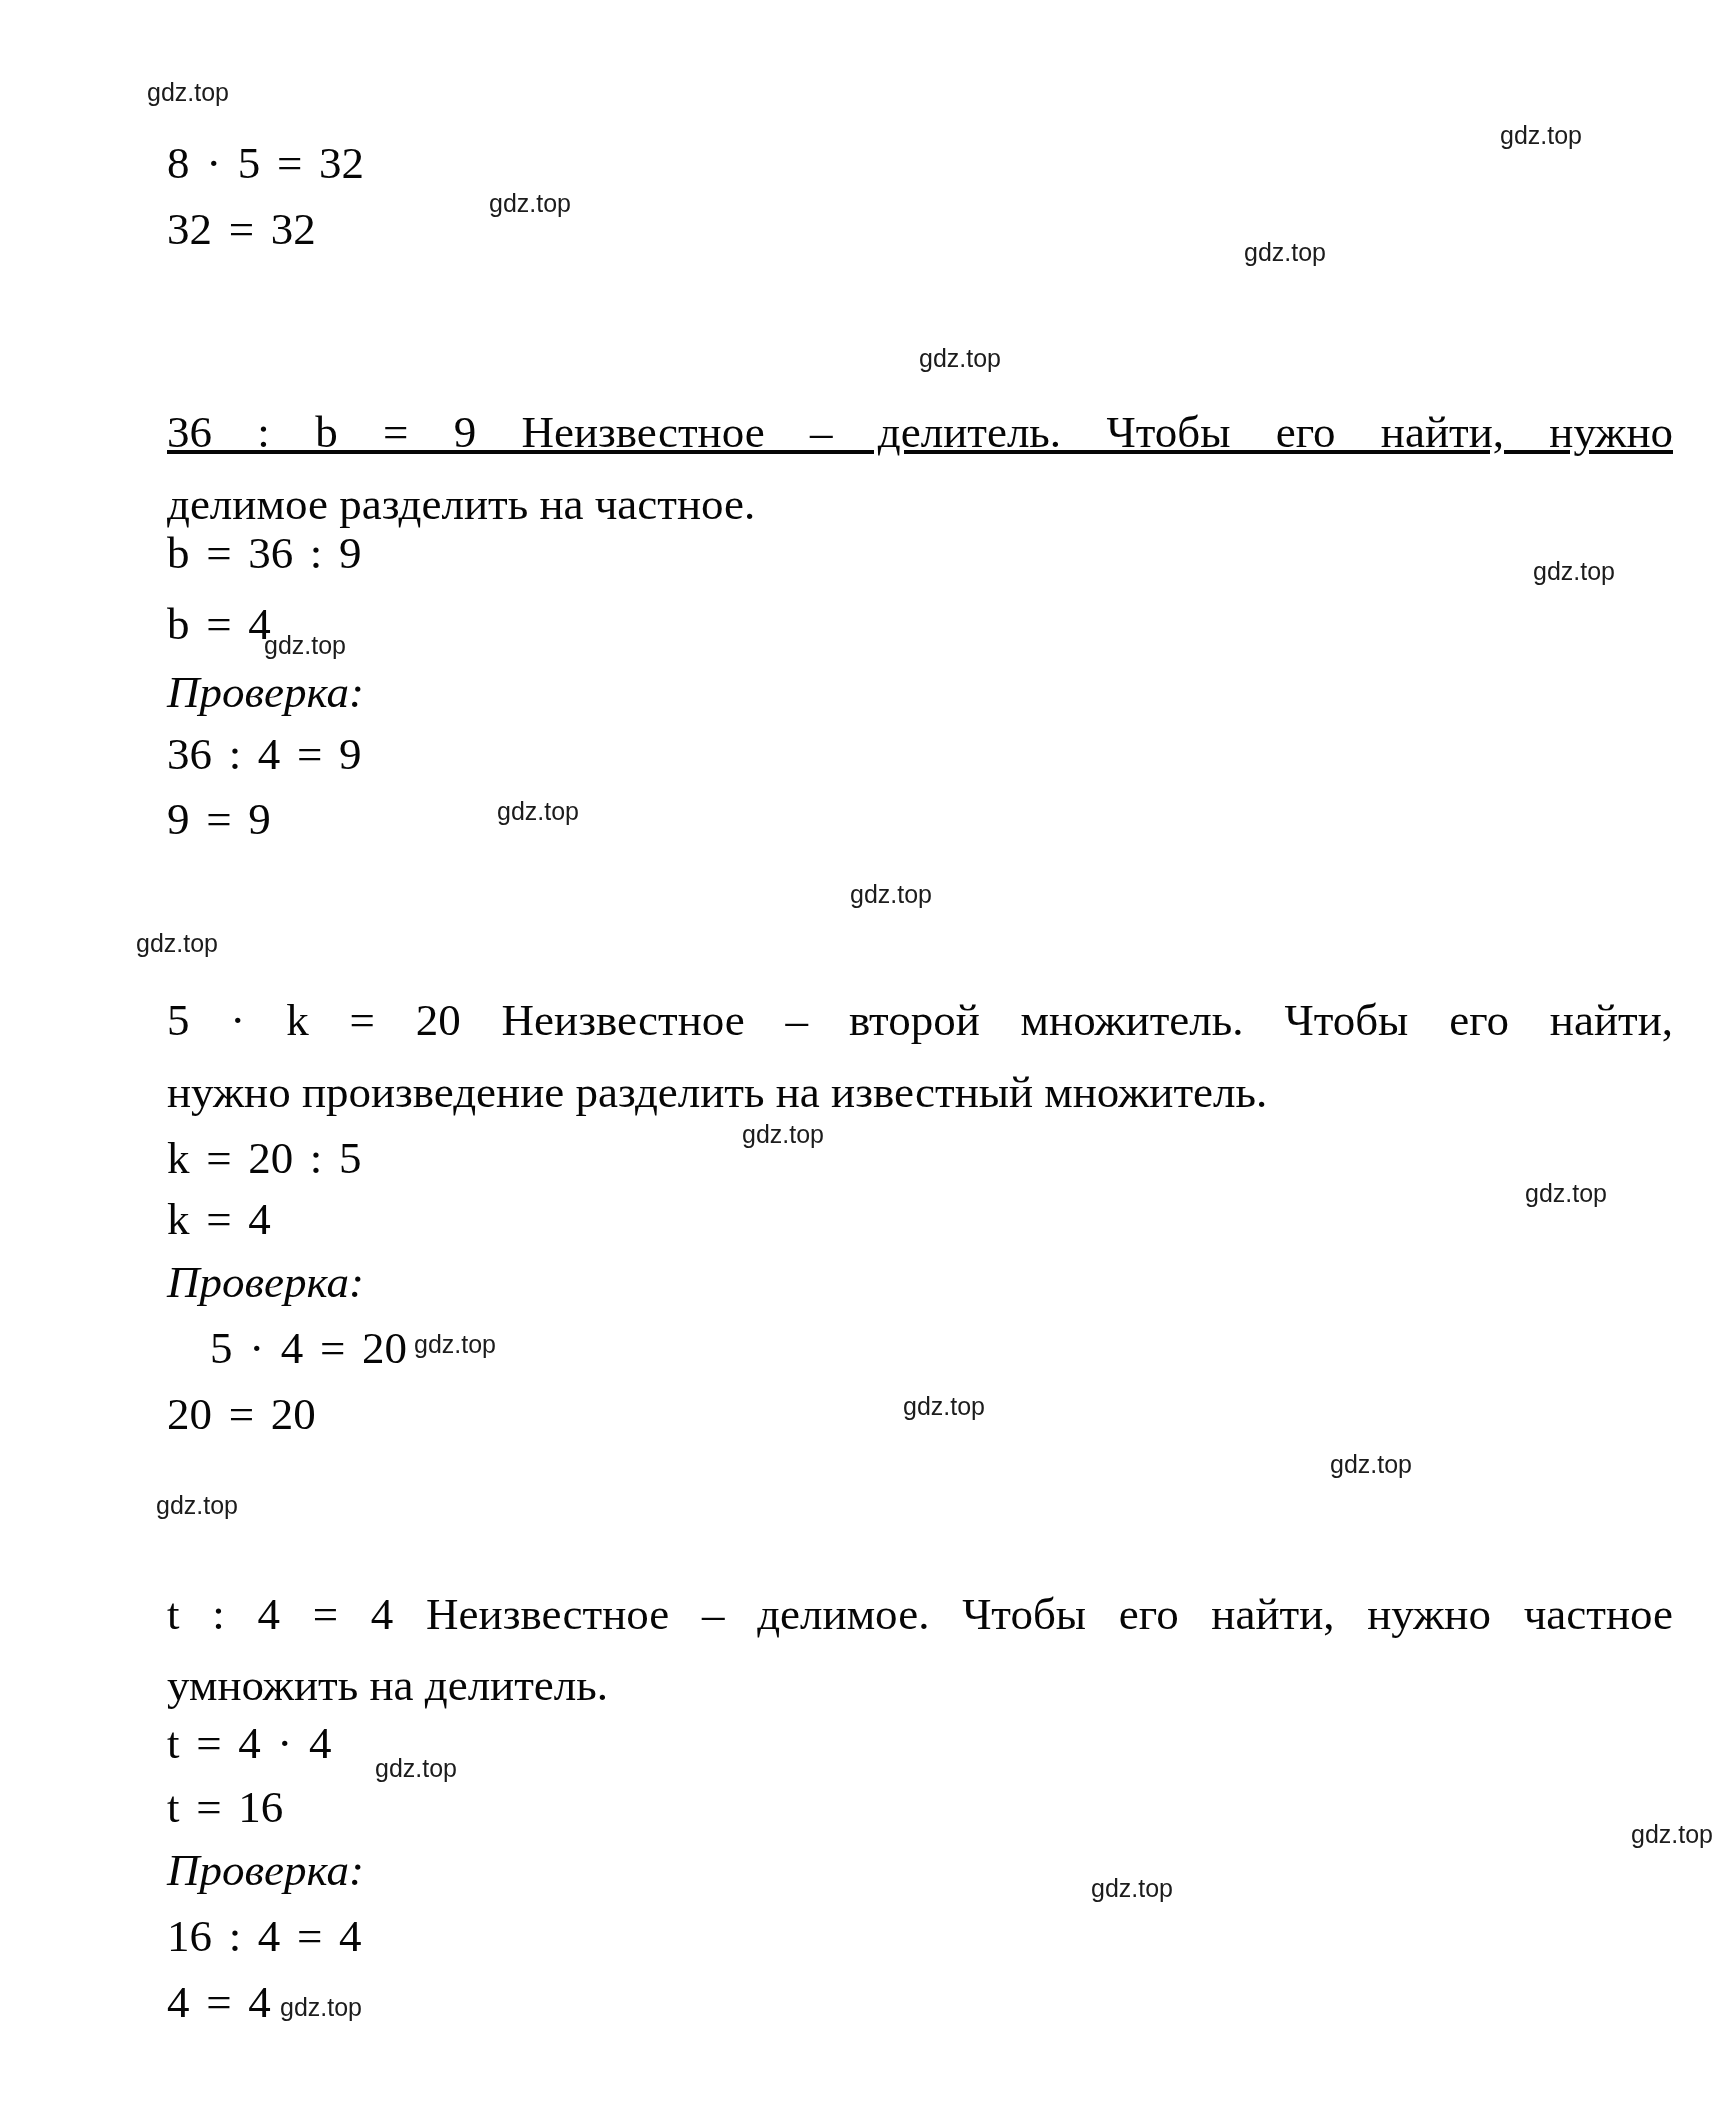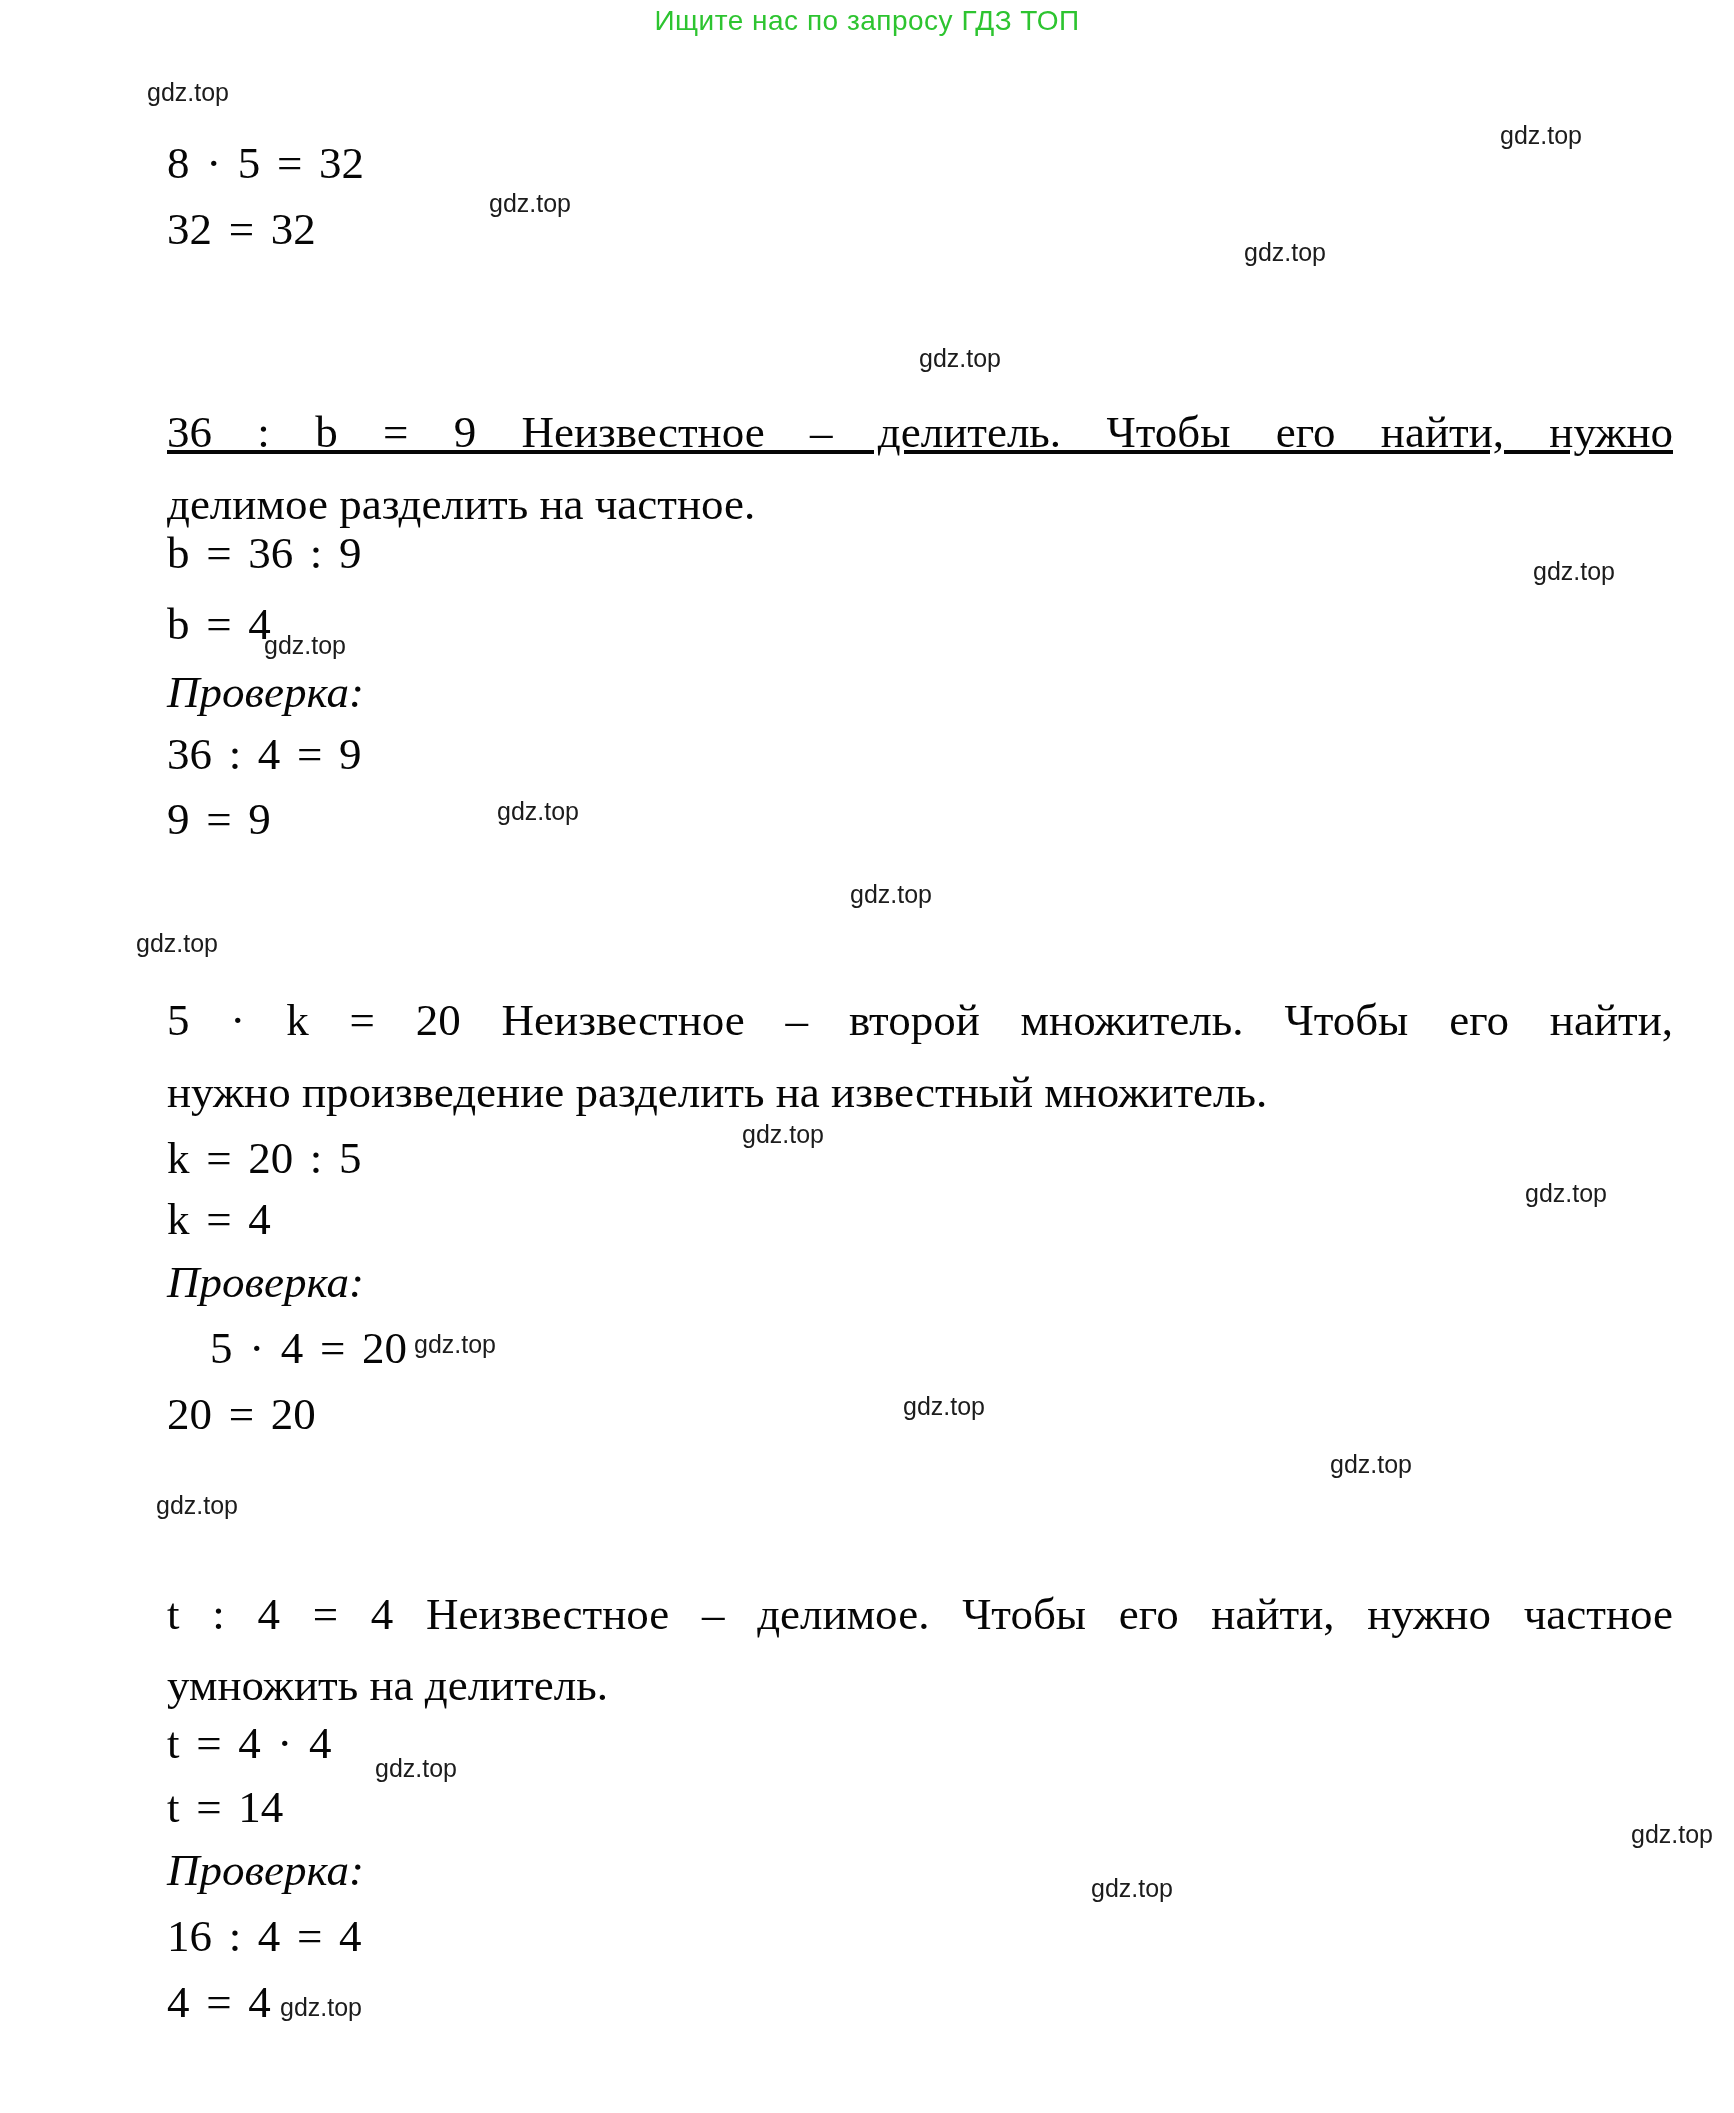--- a/index.html
+++ b/index.html
@@ -75,21 +75,20 @@
   }
   .line.italic {
     font-style: italic;
     word-spacing: 1.8px;
   }
 </style>
 </head>
 <body>
 
 <div class="page">
-  <div class="promo-header" style="color: rgb(45, 196, 48);">Ищите нас по запросу ГДЗ ТОП</div>
 
   <div>
       <span class="watermark" style="left: 147px; top: 80px; color: rgb(28, 28, 28);">gdz.top</span>
       <span class="watermark" style="left: 1500px; top: 123px; color: rgb(28, 28, 28);">gdz.top</span>
       <span class="watermark" style="left: 489px; top: 191px; color: rgb(28, 28, 28);">gdz.top</span>
       <span class="watermark" style="left: 1244px; top: 240px; color: rgb(28, 28, 28);">gdz.top</span>
       <span class="watermark" style="left: 919px; top: 346px; color: rgb(28, 28, 28);">gdz.top</span>
       <span class="watermark" style="left: 1533px; top: 559px; color: rgb(28, 28, 28);">gdz.top</span>
       <span class="watermark" style="left: 264px; top: 633px; color: rgb(28, 28, 28);">gdz.top</span>
       <span class="watermark" style="left: 497px; top: 799px; color: rgb(28, 28, 28);">gdz.top</span>
@@ -120,20 +119,20 @@
       <div class="line just" style="top: 995px;">5 · k = 20 Неизвестное – второй множитель. Чтобы его найти,</div>
       <div class="line left" style="top: 1067px;">нужно произведение разделить на известный множитель.</div>
       <div class="line eq" style="top: 1133px;">k = 20 : 5</div>
       <div class="line eq" style="top: 1194px; text-align: right;">k = 4</div>
       <div class="line italic" style="top: 1257px;">Проверка:</div>
       <div class="line eq" style="top: 1323px; margin-left: 43px;">5 · 4 = 20</div>
       <div class="line eq" style="top: 1389px;">20 = 20</div>
       <div class="line just" style="top: 1589px;">t : 4 = 4 Неизвестное – делимое. Чтобы его найти, нужно частное</div>
       <div class="line left" style="top: 1660px;">умножить на делитель.</div>
       <div class="line eq" style="top: 1718px;">t = 4 · 4</div>
-      <div class="line eq" style="top: 1782px;">t = 14</div>
+      <div class="line eq" style="top: 1782px;">t = 16</div>
       <div class="line italic" style="top: 1845px;">Проверка:</div>
       <div class="line eq" style="top: 1911px;">16 : 4 = 4</div>
       <div class="line eq" style="top: 1977px;">4 = 4</div>
     </div>
 
 </div>
 
 
 </body></html>

